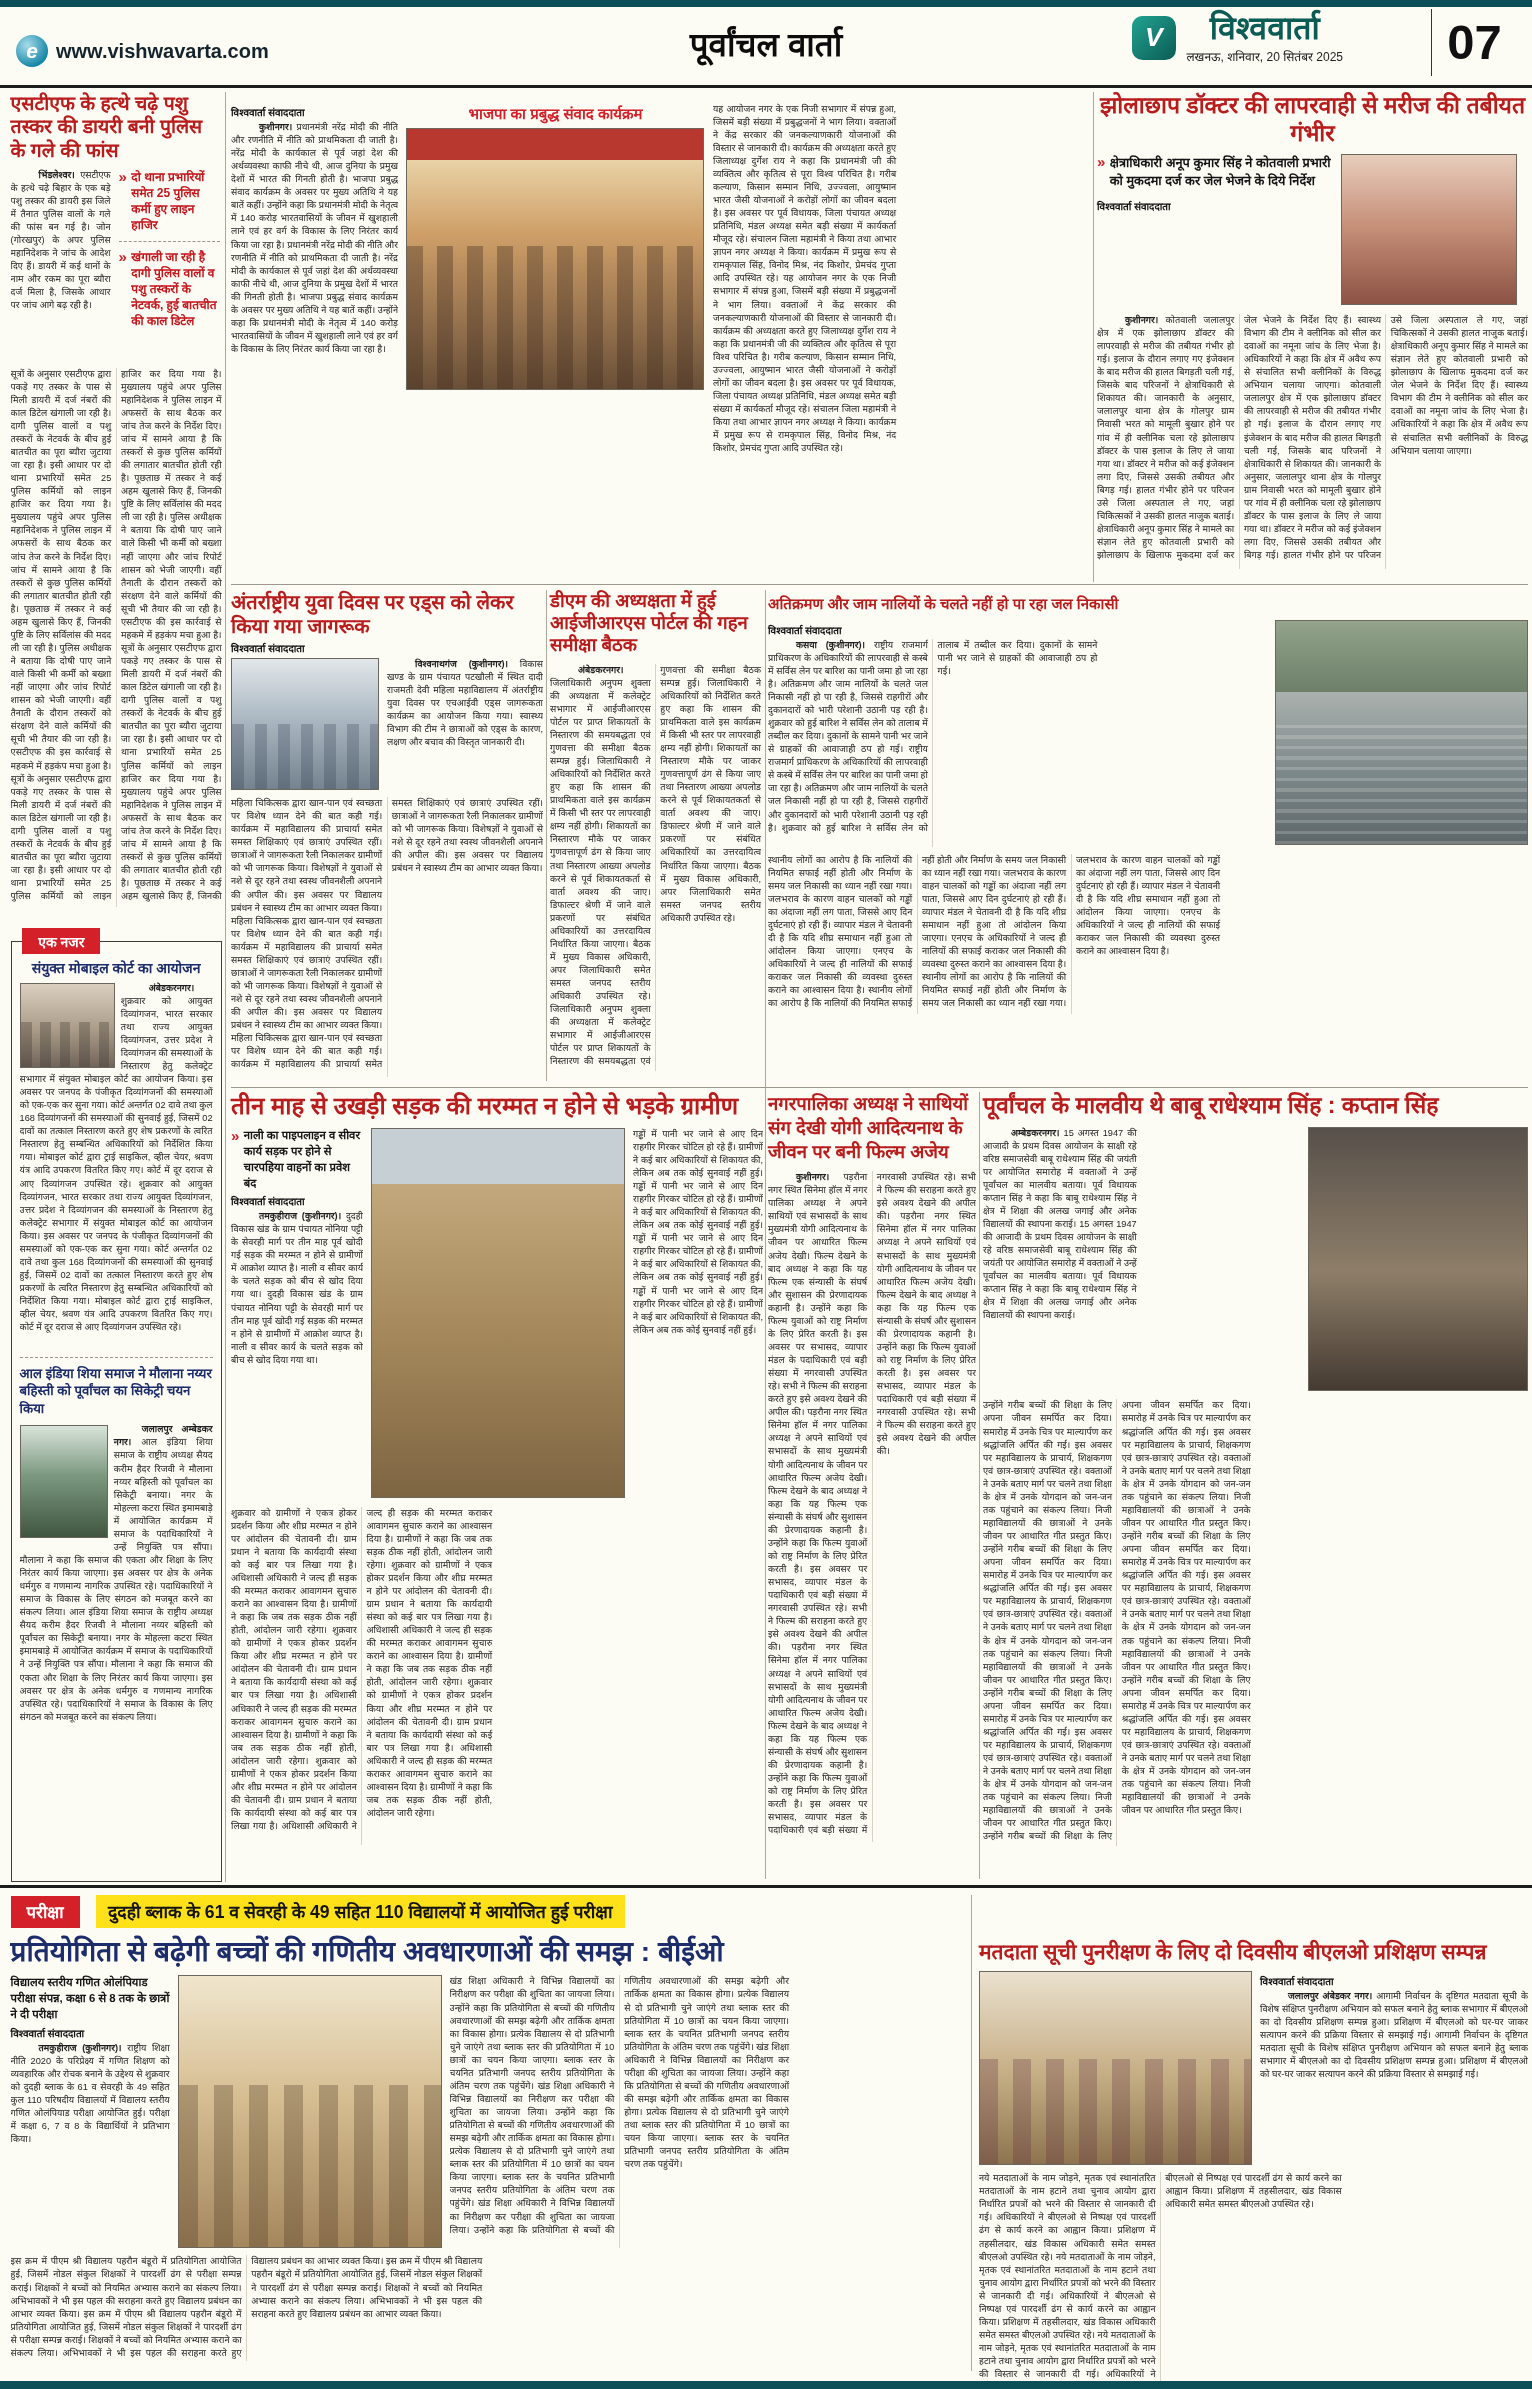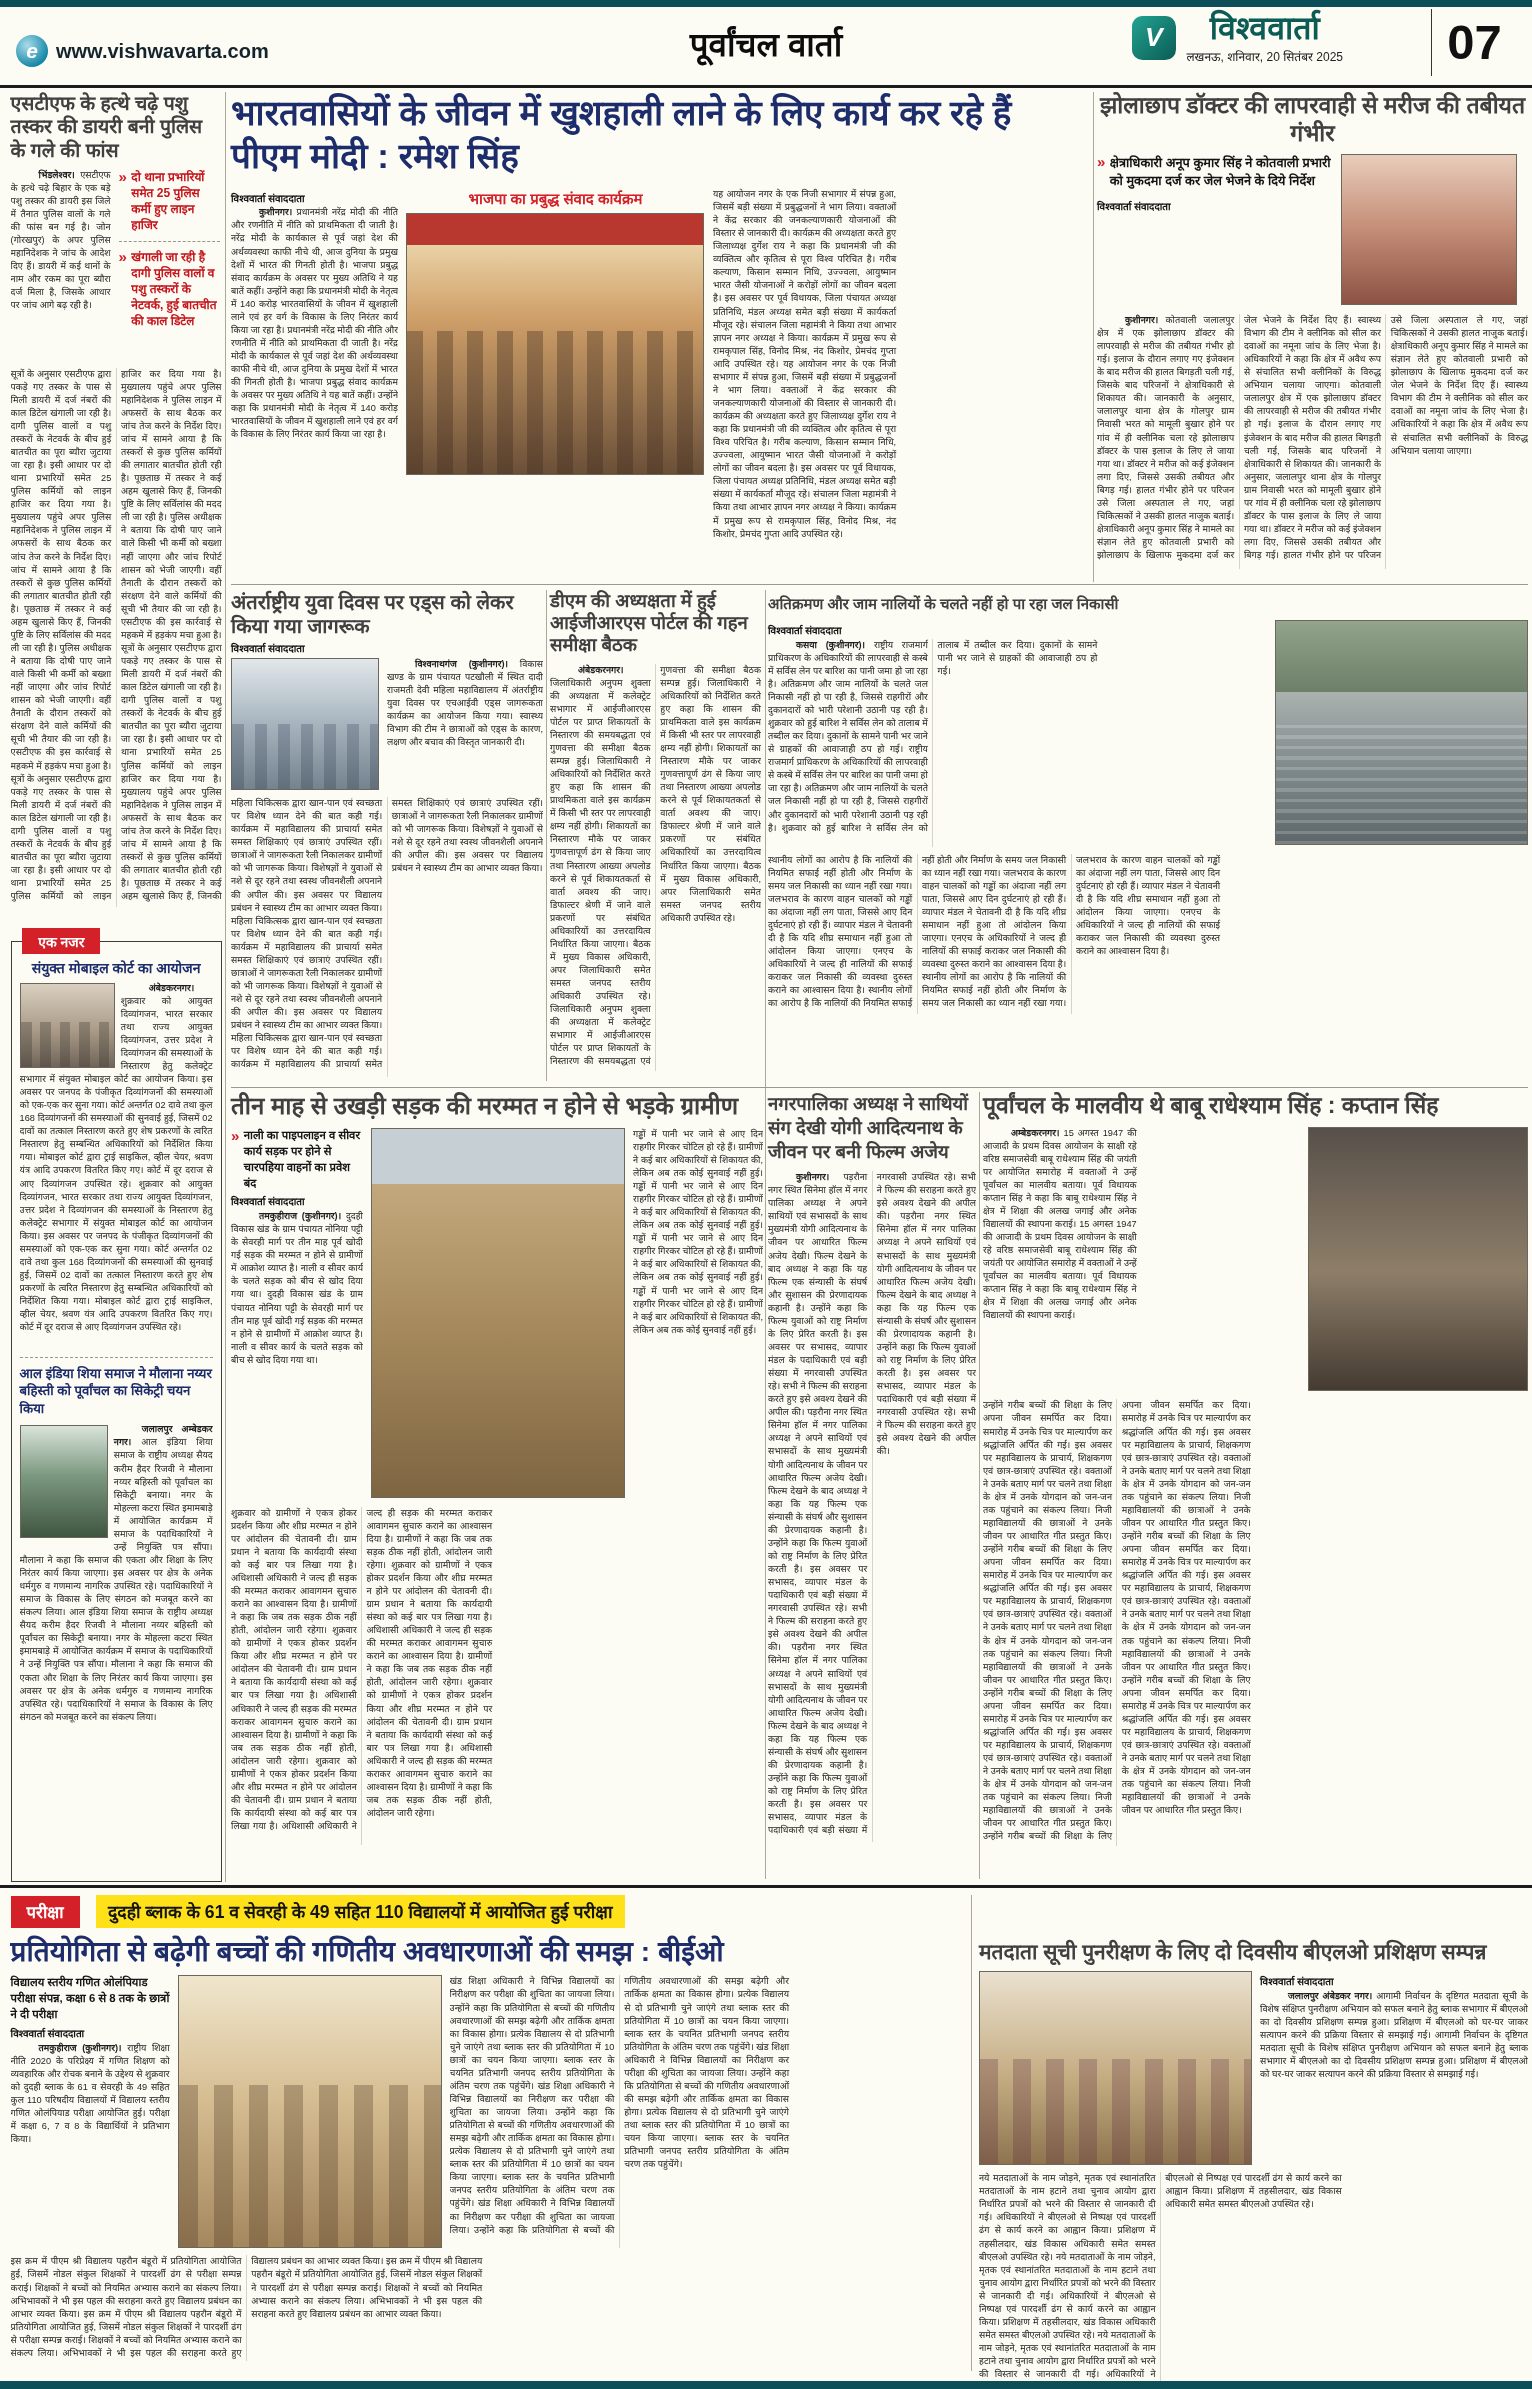--- a/index.html
+++ b/index.html
@@ -3,21 +3,21 @@
 <meta charset="utf-8">
 <style>
   *{box-sizing:border-box;margin:0;padding:0;}
   html,body{background:#8a8a84;}
   .page{position:relative;width:1532px;height:2389px;margin:0 auto;background:#fcfbf4;
         font-family:"Liberation Sans","DejaVu Sans",sans-serif;color:#1a1a1a;overflow:hidden;}
   .abs{position:absolute;}
   .vrule{position:absolute;width:0.9px;background:#aaa79b;}
   .hrule{position:absolute;height:0.9px;background:#9b988c;}
   .photo{border:0.9px solid #6b675d;flex:none;}
-  .hl{font-weight:700;line-height:1.2;color:#404040;}
+  .hl{font-weight:700;line-height:1.2;color:#b91c1c;}
   .navy{color:#1d2d6b;}
   .body{font-size:9.2px;line-height:1.42;text-align:justify;color:#1f1f1f;overflow:hidden;
         column-gap:9.7px;column-rule:0.9px solid #d6d3c6;column-fill:auto;}
   .src{font-weight:700;font-size:10px;margin:2.6px 0 1.8px;color:#101010;}
   .dl{font-weight:700;padding-left:28px;}
   .dl::after{content:" ";}
   .row{display:flex;gap:8px;}
   .kick-item{display:flex;gap:4.4px;align-items:flex-start;}
   .karrow{color:#d42028;font-weight:700;font-size:15px;line-height:1;flex:none;}
   .kick-red{color:#c4161c;font-weight:700;font-size:12px;line-height:1.35;text-align:left;}
@@ -126,21 +126,20 @@
     </div>
     <div class="kicksep"></div>
     <h3 class="hl navy" style="font-size:13.2px;line-height:1.35;margin-top:1.8px;">आल इंडिया शिया समाज ने मौलाना नय्यर बहिस्ती को पूर्वांचल का सिकेट्री चयन किया</h3>
     <div class="body" style="height:414px;margin-top:5.3px;">
       <span class="photo ph-maulana" style="float:left;width:88px;height:113px;margin:1.8px 6.2px 3.5px 0;display:block;"></span>
       <b class="dl">जलालपुर अम्बेडकर नगर।</b><span>आल इंडिया शिया समाज के राष्ट्रीय अध्यक्ष सैयद करीम हैदर रिजवी ने मौलाना नय्यर बहिस्ती को पूर्वांचल का सिकेट्री बनाया। नगर के मोहल्ला कटरा स्थित इमामबाड़े में आयोजित कार्यक्रम में समाज के पदाधिकारियों ने उन्हें नियुक्ति पत्र सौंपा। मौलाना ने कहा कि समाज की एकता और शिक्षा के लिए निरंतर कार्य किया जाएगा। इस अवसर पर क्षेत्र के अनेक धर्मगुरु व गणमान्य नागरिक उपस्थित रहे। पदाधिकारियों ने समाज के विकास के लिए संगठन को मजबूत करने का संकल्प लिया। आल इंडिया शिया समाज के राष्ट्रीय अध्यक्ष सैयद करीम हैदर रिजवी ने मौलाना नय्यर बहिस्ती को पूर्वांचल का सिकेट्री बनाया। नगर के मोहल्ला कटरा स्थित इमामबाड़े में आयोजित कार्यक्रम में समाज के पदाधिकारियों ने उन्हें नियुक्ति पत्र सौंपा। मौलाना ने कहा कि समाज की एकता और शिक्षा के लिए निरंतर कार्य किया जाएगा। इस अवसर पर क्षेत्र के अनेक धर्मगुरु व गणमान्य नागरिक उपस्थित रहे। पदाधिकारियों ने समाज के विकास के लिए संगठन को मजबूत करने का संकल्प लिया।</span>
     </div>
   </section>
 
   <section class="abs" style="left:231px;top:92px;width:858px;height:486px;">
-    <h1 class="hl navy" style="font-size:35px;line-height:1.22;">भारतवासियों  के जीवन में खुशहाली लाने के लिए कार्य कर रहे हैं पीएम मोदी : रमेश सिंह</h1>
     <div class="row" style="margin-top:10.6px;">
       <div style="width:167px;">
         <div class="src">विश्ववार्ता संवाददाता</div>
         <div class="body" style="height:359px;">
           <b class="dl">कुशीनगर।</b><span>प्रधानमंत्री नरेंद्र मोदी की नीति और रणनीति में नीति को प्राथमिकता दी जाती है। नरेंद्र मोदी के कार्यकाल से पूर्व जहां देश की अर्थव्यवस्था काफी नीचे थी, आज दुनिया के प्रमुख देशों में भारत की गिनती होती है। भाजपा प्रबुद्ध संवाद कार्यक्रम के अवसर पर मुख्य अतिथि ने यह बातें कहीं। उन्होंने कहा कि प्रधानमंत्री मोदी के नेतृत्व में 140 करोड़ भारतवासियों के जीवन में खुशहाली लाने एवं हर वर्ग के विकास के लिए निरंतर कार्य किया जा रहा है। प्रधानमंत्री नरेंद्र मोदी की नीति और रणनीति में नीति को प्राथमिकता दी जाती है। नरेंद्र मोदी के कार्यकाल से पूर्व जहां देश की अर्थव्यवस्था काफी नीचे थी, आज दुनिया के प्रमुख देशों में भारत की गिनती होती है। भाजपा प्रबुद्ध संवाद कार्यक्रम के अवसर पर मुख्य अतिथि ने यह बातें कहीं। उन्होंने कहा कि प्रधानमंत्री मोदी के नेतृत्व में 140 करोड़ भारतवासियों के जीवन में खुशहाली लाने एवं हर वर्ग के विकास के लिए निरंतर कार्य किया जा रहा है।</span>
         </div>
       </div>
       <div style="width:299px;">
         <div class="subhead-red">भाजपा का प्रबुद्ध संवाद कार्यक्रम</div>
         <div class="photo ph-meeting" style="width:298px;height:262px;"></div>

